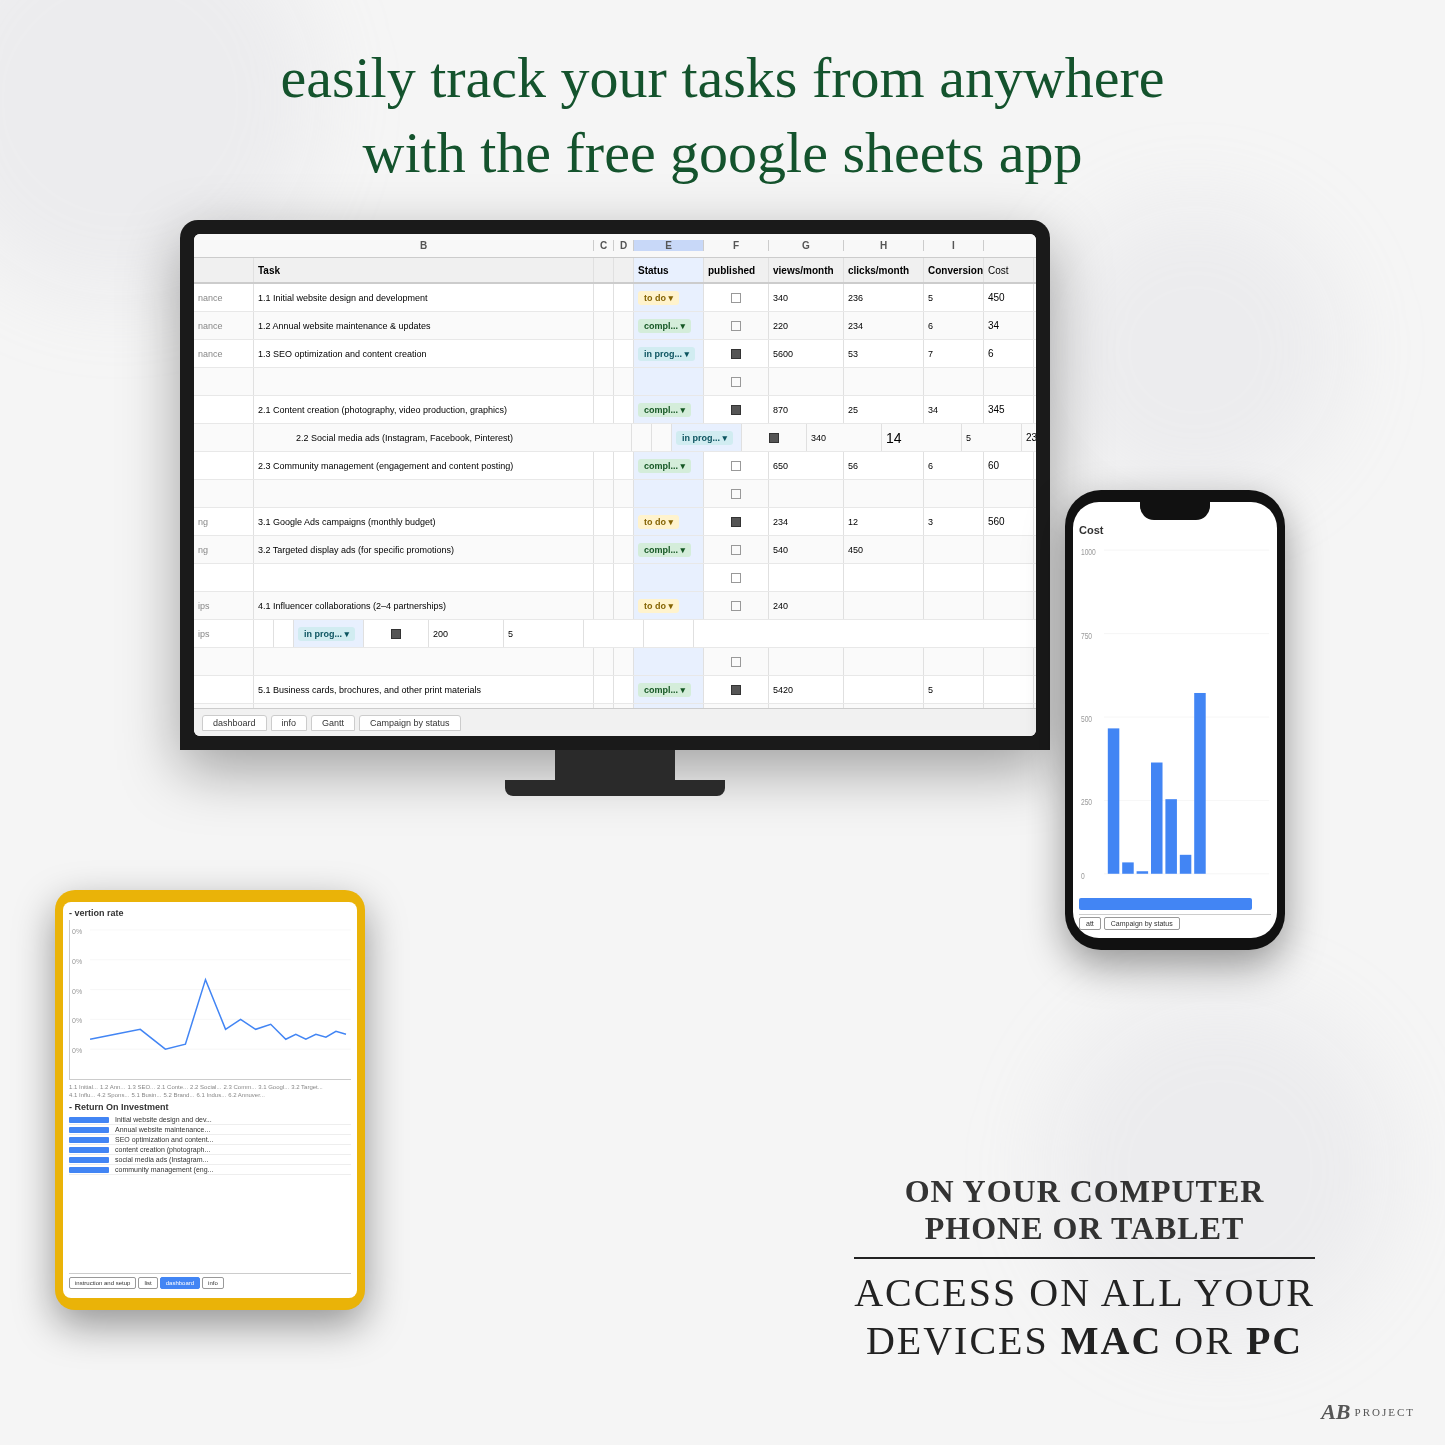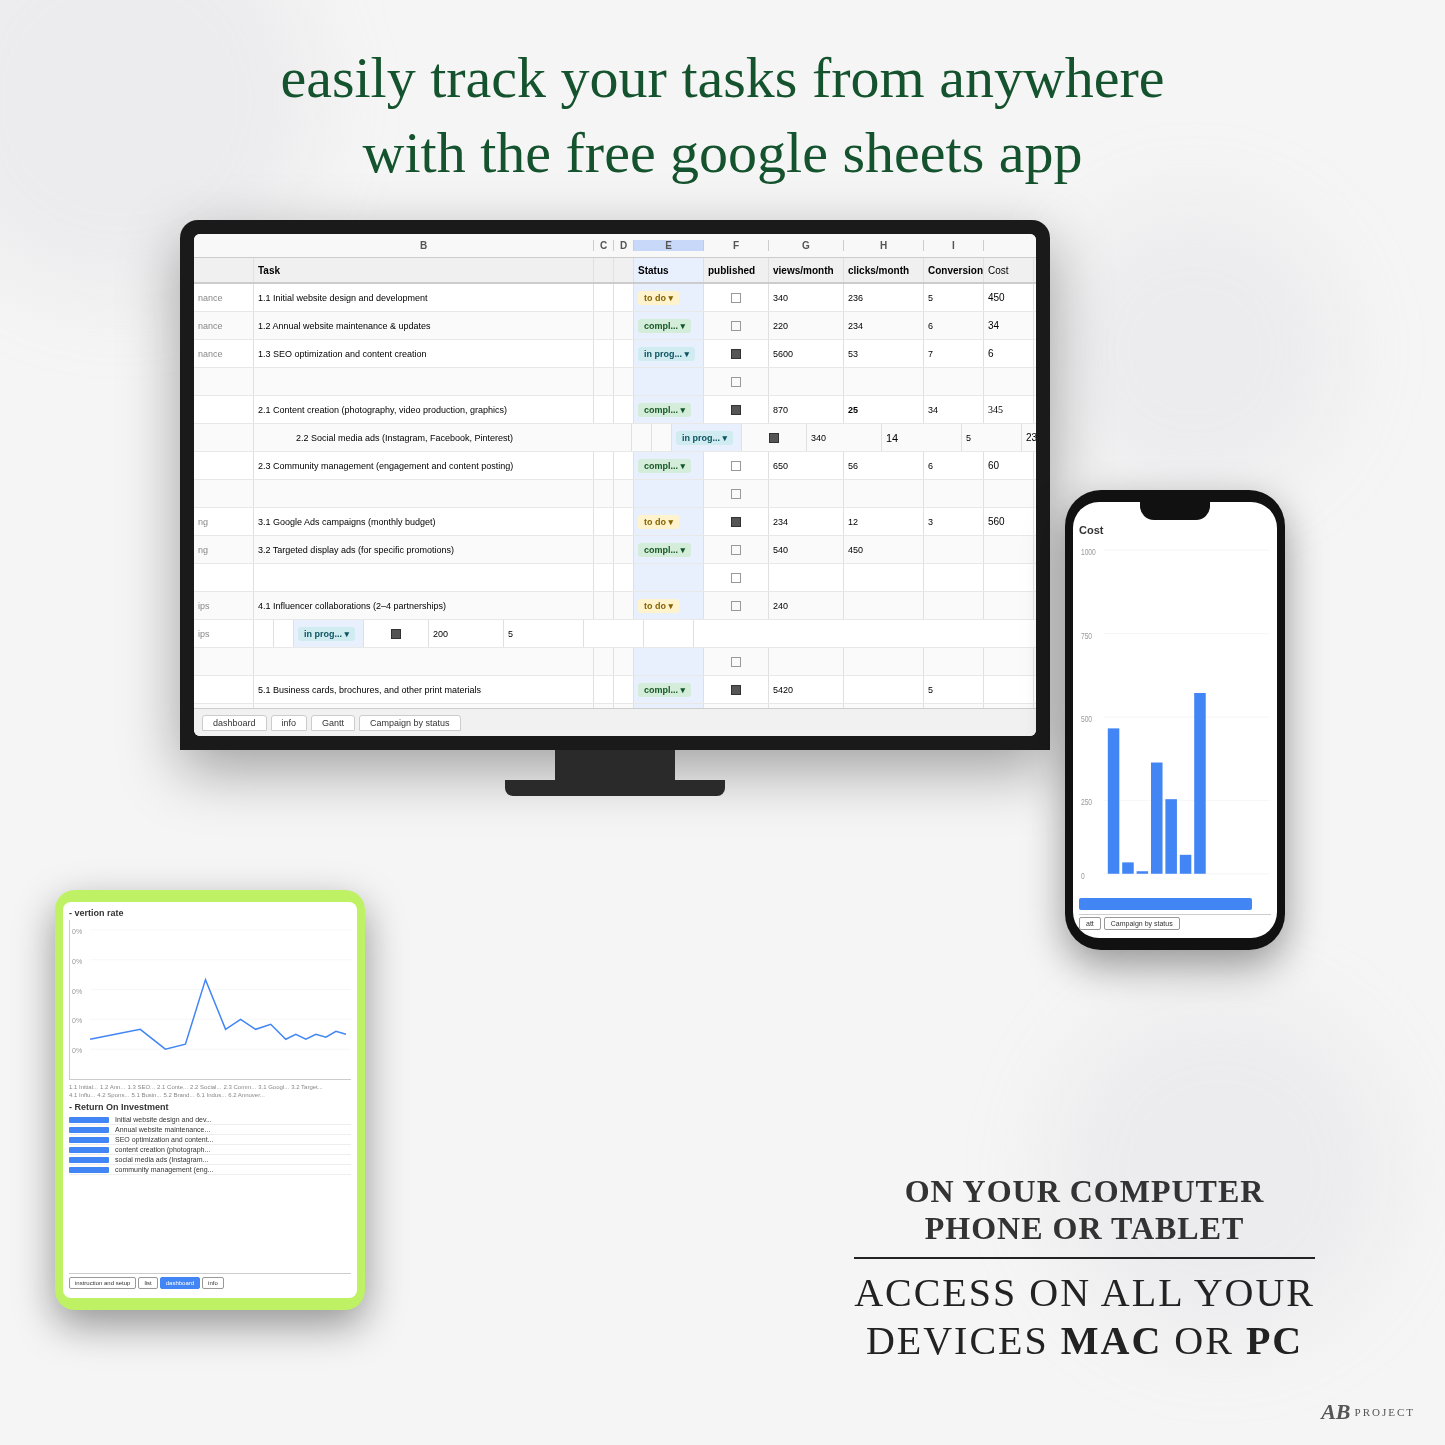--- a/index.html
+++ b/index.html
@@ -168,21 +168,21 @@
     .tablet {
       position: absolute;
       bottom: 135px;
       left: 55px;
       width: 310px;
       height: 420px;
     }
     .tablet-body {
       width: 100%;
       height: 100%;
-      background: #bef264;
+      background: #eab308;
       border-radius: 20px;
       padding: 12px 8px;
       box-shadow: 0 15px 40px rgba(0,0,0,0.4);
     }
     .tablet-screen {
       width: 100%;
       height: 100%;
       background: #fff;
       border-radius: 8px;
       overflow: hidden;
@@ -406,37 +406,37 @@
     <div class="sheet-cell cell-b" style="font-size:9px;">2.1 Content creation (photography, video production, graphics)</div>
     <div class="sheet-cell" style="width:20px;"></div>
     <div class="sheet-cell" style="width:20px;"></div>
     <div class="sheet-cell cell-e cell-highlight">
                 <span class="status-badge status-compl">compl... ▾</span>
               </div>
     <div class="sheet-cell cell-f checkbox-cell">
                 <span class="cb checked" style="background:#555;"></span>
               </div>
     <div class="sheet-cell cell-g" style="font-size:9px;">870</div>
-    <div class="sheet-cell cell-h" style="font-size:9px;font-weight:bold;">25</div>
+    <div class="sheet-cell cell-h" style="font-size:9px;">25</div>
     <div class="sheet-cell cell-i" style="font-size:9px;">34</div>
-    <div class="sheet-cell" style="width:50px;font-family:Liberation Serif, serif;">345</div>
+    <div class="sheet-cell" style="width:50px;">345</div>
   </div>
             <div class="sheet-row">
     <div class="sheet-cell cell-a" style="font-size:9px;color:#888;"></div>
     <div class="sheet-cell cell-b" style="font-size:9px;margin-left:38px;">2.2 Social media ads (Instagram, Facebook, Pinterest)</div>
     <div class="sheet-cell" style="width:20px;"></div>
     <div class="sheet-cell" style="width:20px;"></div>
     <div class="sheet-cell cell-e cell-highlight">
                 <span class="status-badge status-inprog">in prog... ▾</span>
               </div>
     <div class="sheet-cell cell-f checkbox-cell">
                 <span class="cb checked" style="background:#555;"></span>
               </div>
     <div class="sheet-cell cell-g" style="font-size:9px;">340</div>
-    <div class="sheet-cell cell-h" style="font-size:11px;text-align:center;">14</div>
+    <div class="sheet-cell cell-h" style="font-size:14px;text-align:center;">14</div>
     <div class="sheet-cell cell-i" style="font-size:9px;">5</div>
     <div class="sheet-cell" style="width:50px;">230</div>
   </div>
             <div class="sheet-row">
     <div class="sheet-cell cell-a" style="font-size:9px;color:#888;"></div>
     <div class="sheet-cell cell-b" style="font-size:9px;">2.3 Community management (engagement and content posting)</div>
     <div class="sheet-cell" style="width:20px;"></div>
     <div class="sheet-cell" style="width:20px;"></div>
     <div class="sheet-cell cell-e cell-highlight">
                 <span class="status-badge status-compl">compl... ▾</span>

